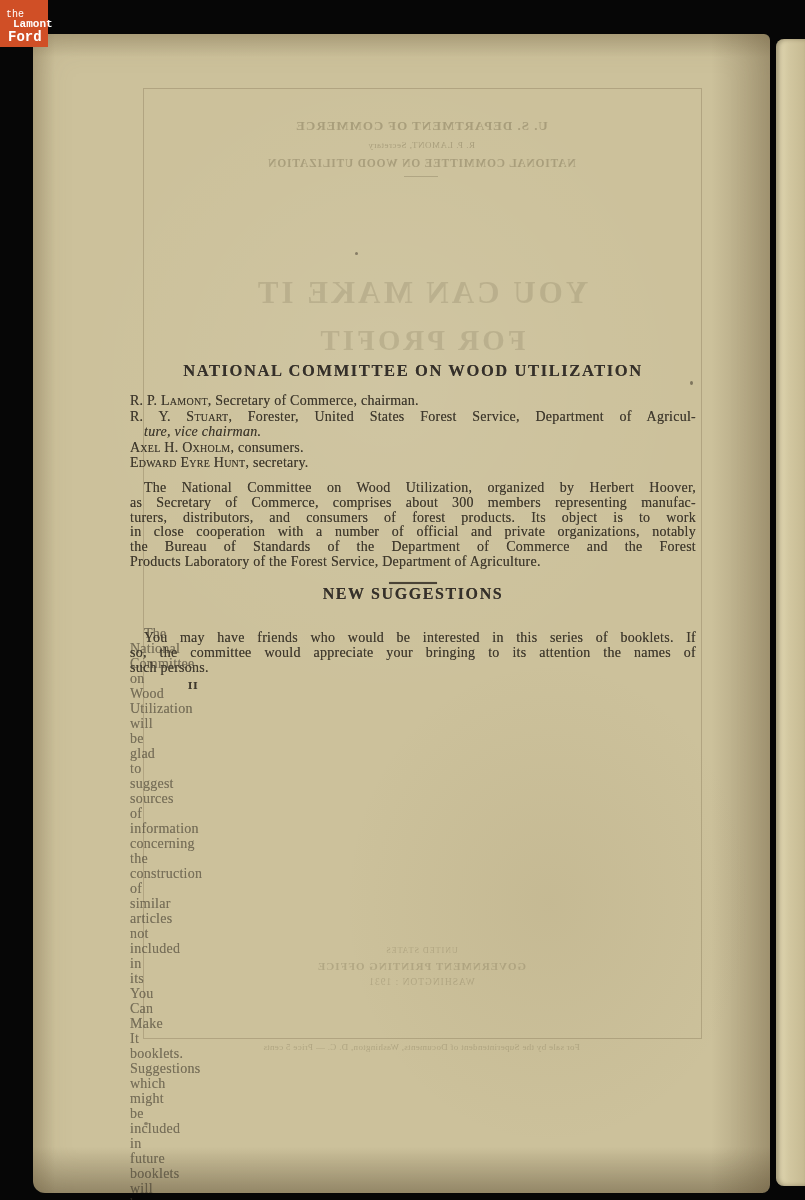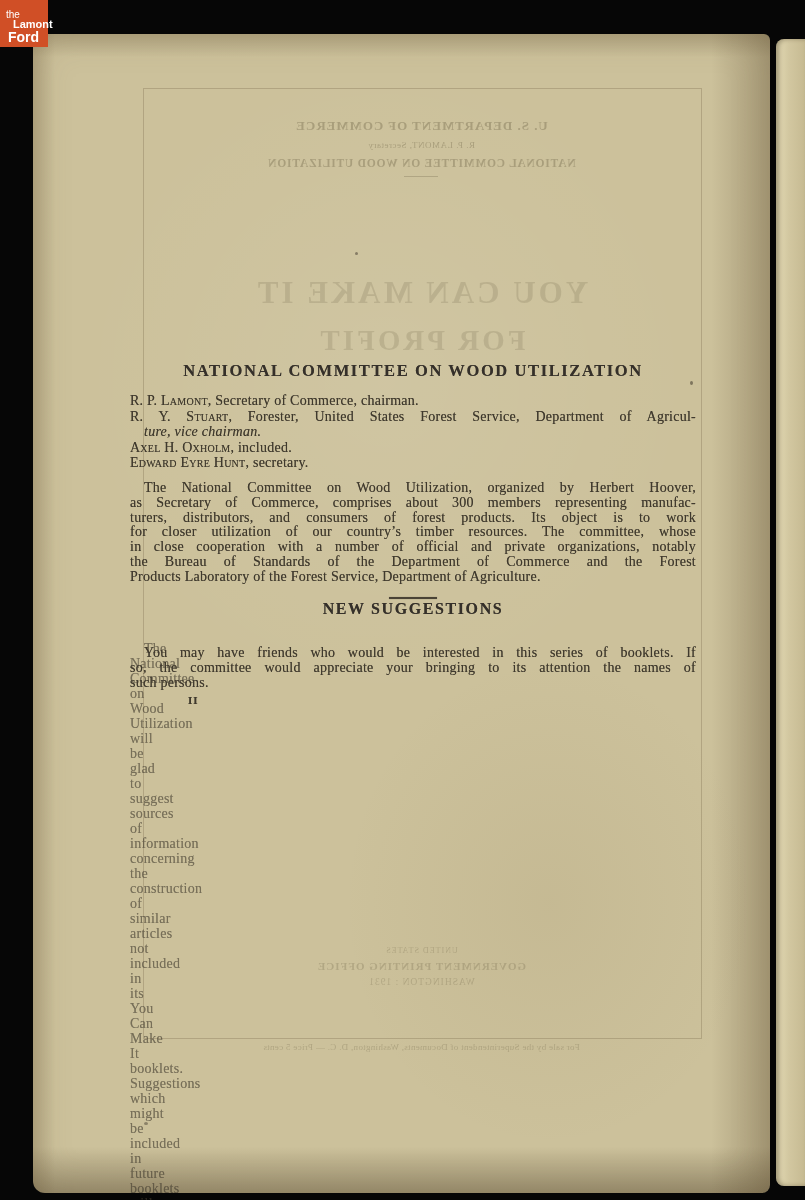--- a/index.html
+++ b/index.html
@@ -10,21 +10,21 @@
     position:relative;
     font-family:"Liberation Serif","DejaVu Serif",serif;
   }
   .stage{position:absolute;inset:0;}
 
   
   .logo{
     position:absolute;left:0;top:0;width:48px;height:47px;
     background:#d04f26;
     color:#fff;z-index:5;
-    font-family:Liberation Sans, sans-serif;
+    font-family:Liberation Mono, monospace;
     line-height:1;
   }
   .logo-the{position:absolute;left:6px;top:10px;font-size:10px;font-weight:400;}
   .logo-henry{position:absolute;left:13px;top:19px;font-size:11px;font-weight:700;}
   .logo-ford{position:absolute;left:8px;top:30px;font-size:14px;font-weight:700;}
 
   
   .page-right{
     position:absolute;left:776px;top:39px;width:29px;height:1147px;
     background:linear-gradient(90deg,#e3dab4 0%,#d2c7a0 45%,#c6ba92 100%);
@@ -145,29 +145,28 @@
     <div class="ghost ghost-footnote">For sale by the Superintendent of Documents, Washington, D. C. — Price 5 cents</div>
 
     <div class="text-col">
 
       <h1 class="sect">NATIONAL COMMITTEE ON WOOD UTILIZATION</h1>
 
       <div class="officers">
         <div class="oline"><span class="sc">R. P. Lamont</span><span>, Secretary of Commerce, chairman.</span></div>
         <div class="oline just"><span class="sc">R. Y. Stuart</span><span>, Forester, United States Forest Service, Department of Agricul-</span></div>
         <div class="oline cont">ture, vice chairman.</div>
-        <div class="oline"><span class="sc">Axel H. Oxholm</span><span>, included.</span></div>
+        <div class="oline"><span class="sc">Axel H. Oxholm</span><span>, consumers.</span></div>
         <div class="oline"><span class="sc">Edward Eyre Hunt</span><span>, secretary.</span></div>
       </div>
 
       <div class="para">
         <div class="line indent">The National Committee on Wood Utilization, organized by Herbert Hoover,</div>
         <div class="line">as Secretary of Commerce, comprises about 300 members representing manufac-</div>
         <div class="line">turers, distributors, and consumers of forest products.  Its object is to work</div>
-        <div class="line">for closer utilization of our country’s timber resources.  The committee, whose</div>
         <div class="line">in close cooperation with a number of official and private organizations, notably</div>
         <div class="line">the Bureau of Standards of the Department of Commerce and the Forest</div>
         <div class="line last">Products Laboratory of the Forest Service, Department of Agriculture.</div>
       </div>
 
       <div class="rule"></div>
 
       <h2 class="sect">NEW SUGGESTIONS</h2>
 
       <div class="para s2">

